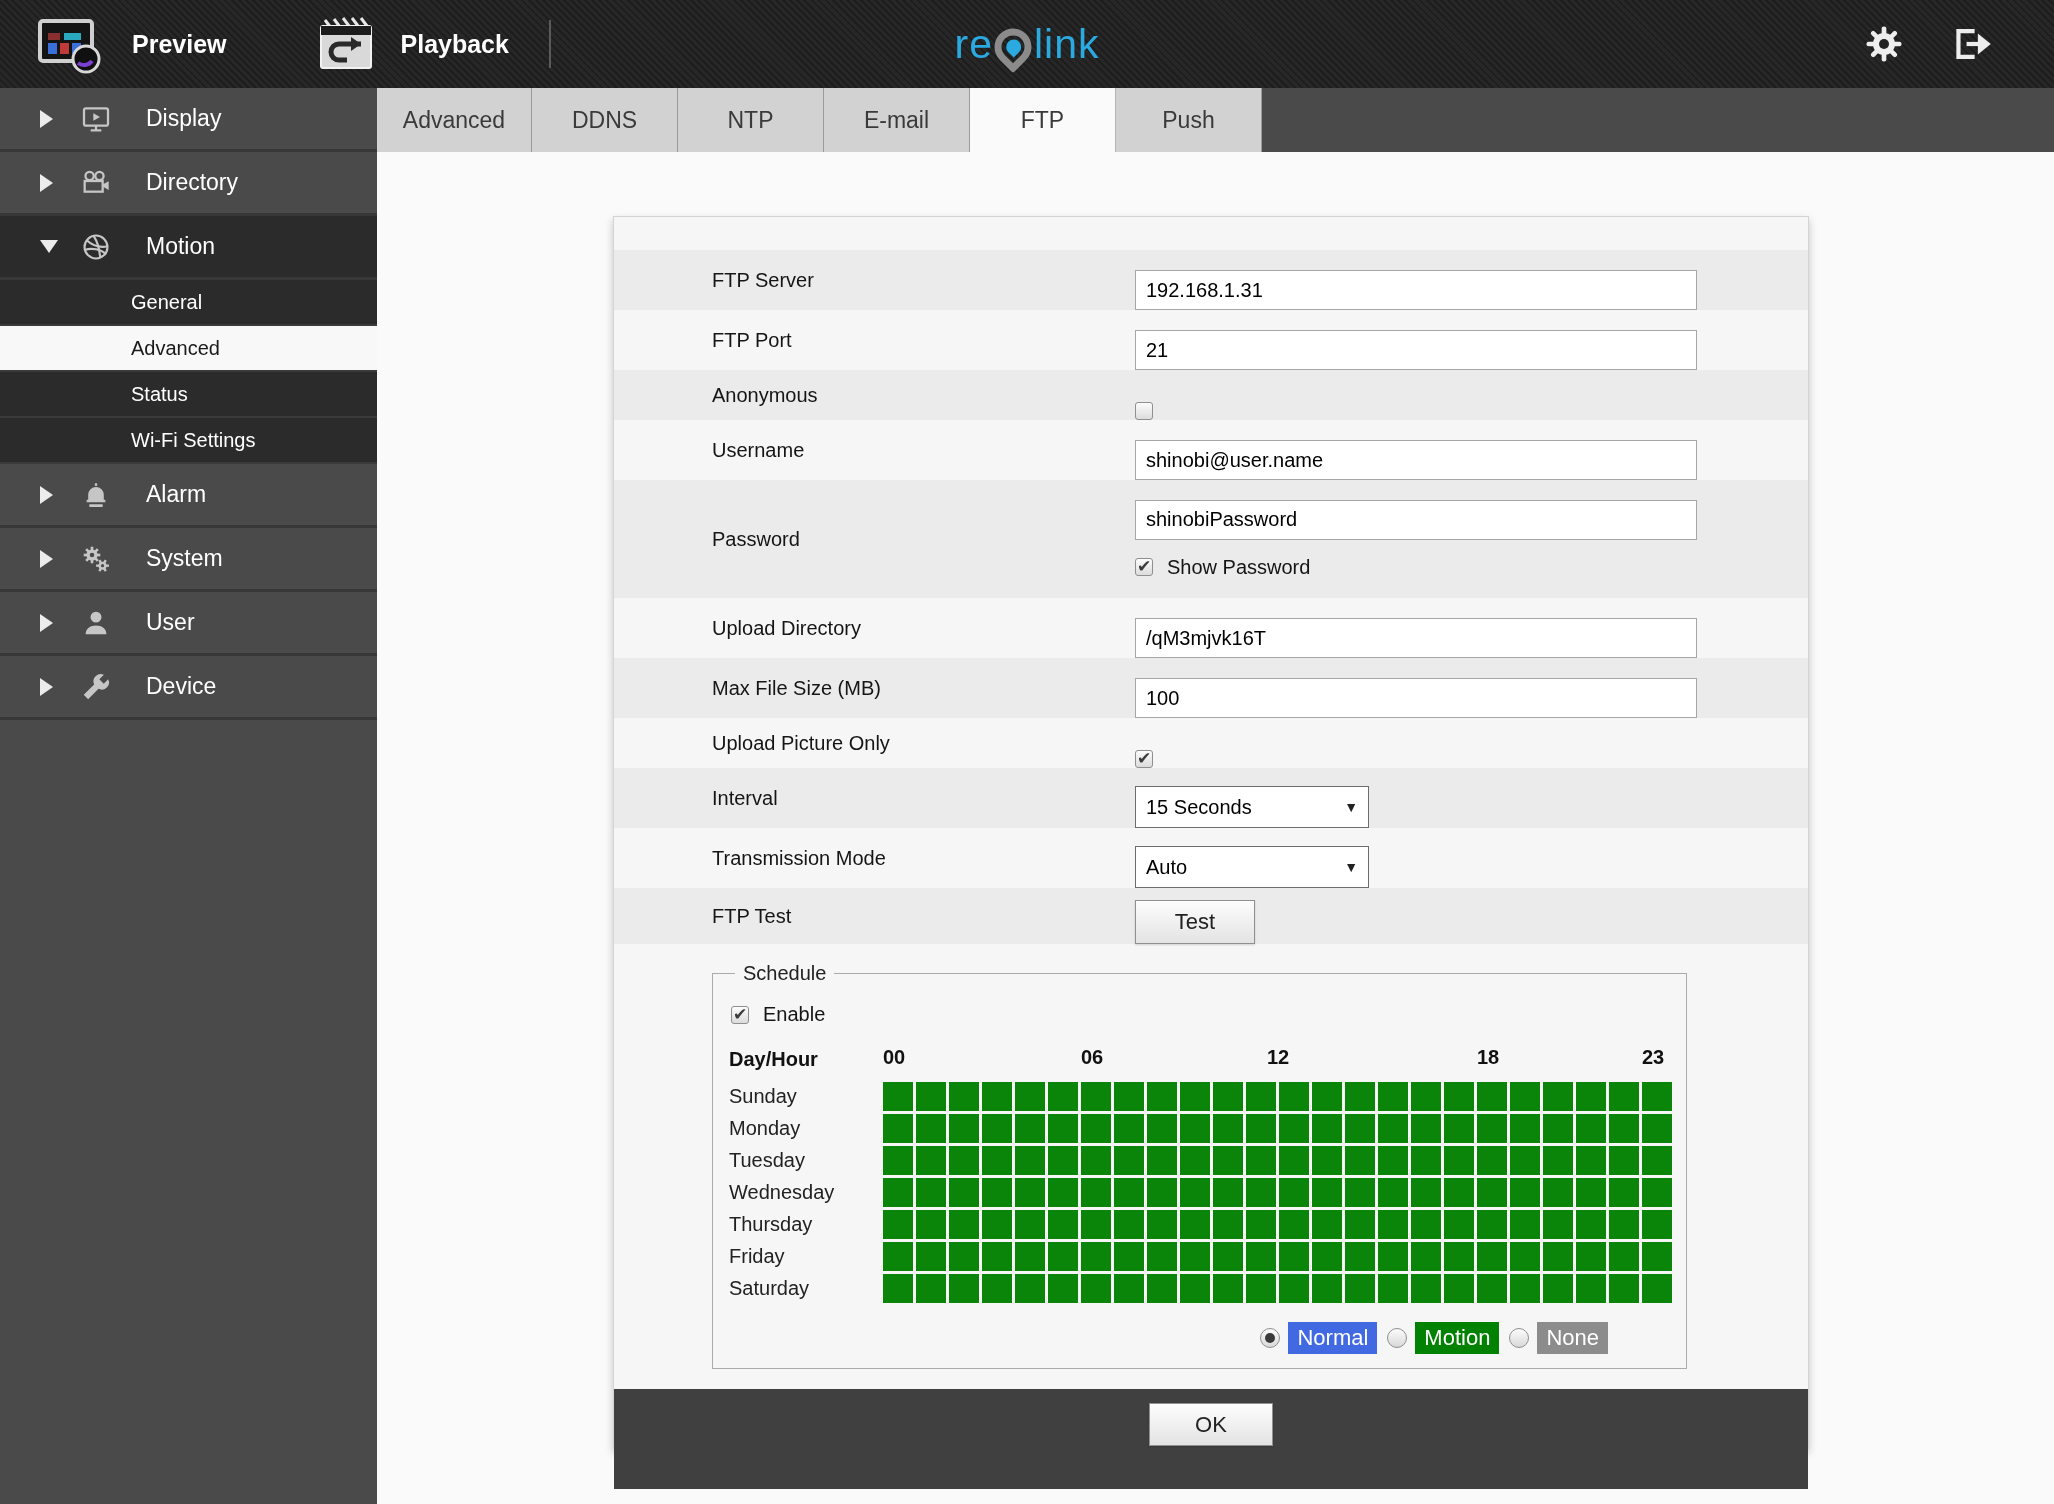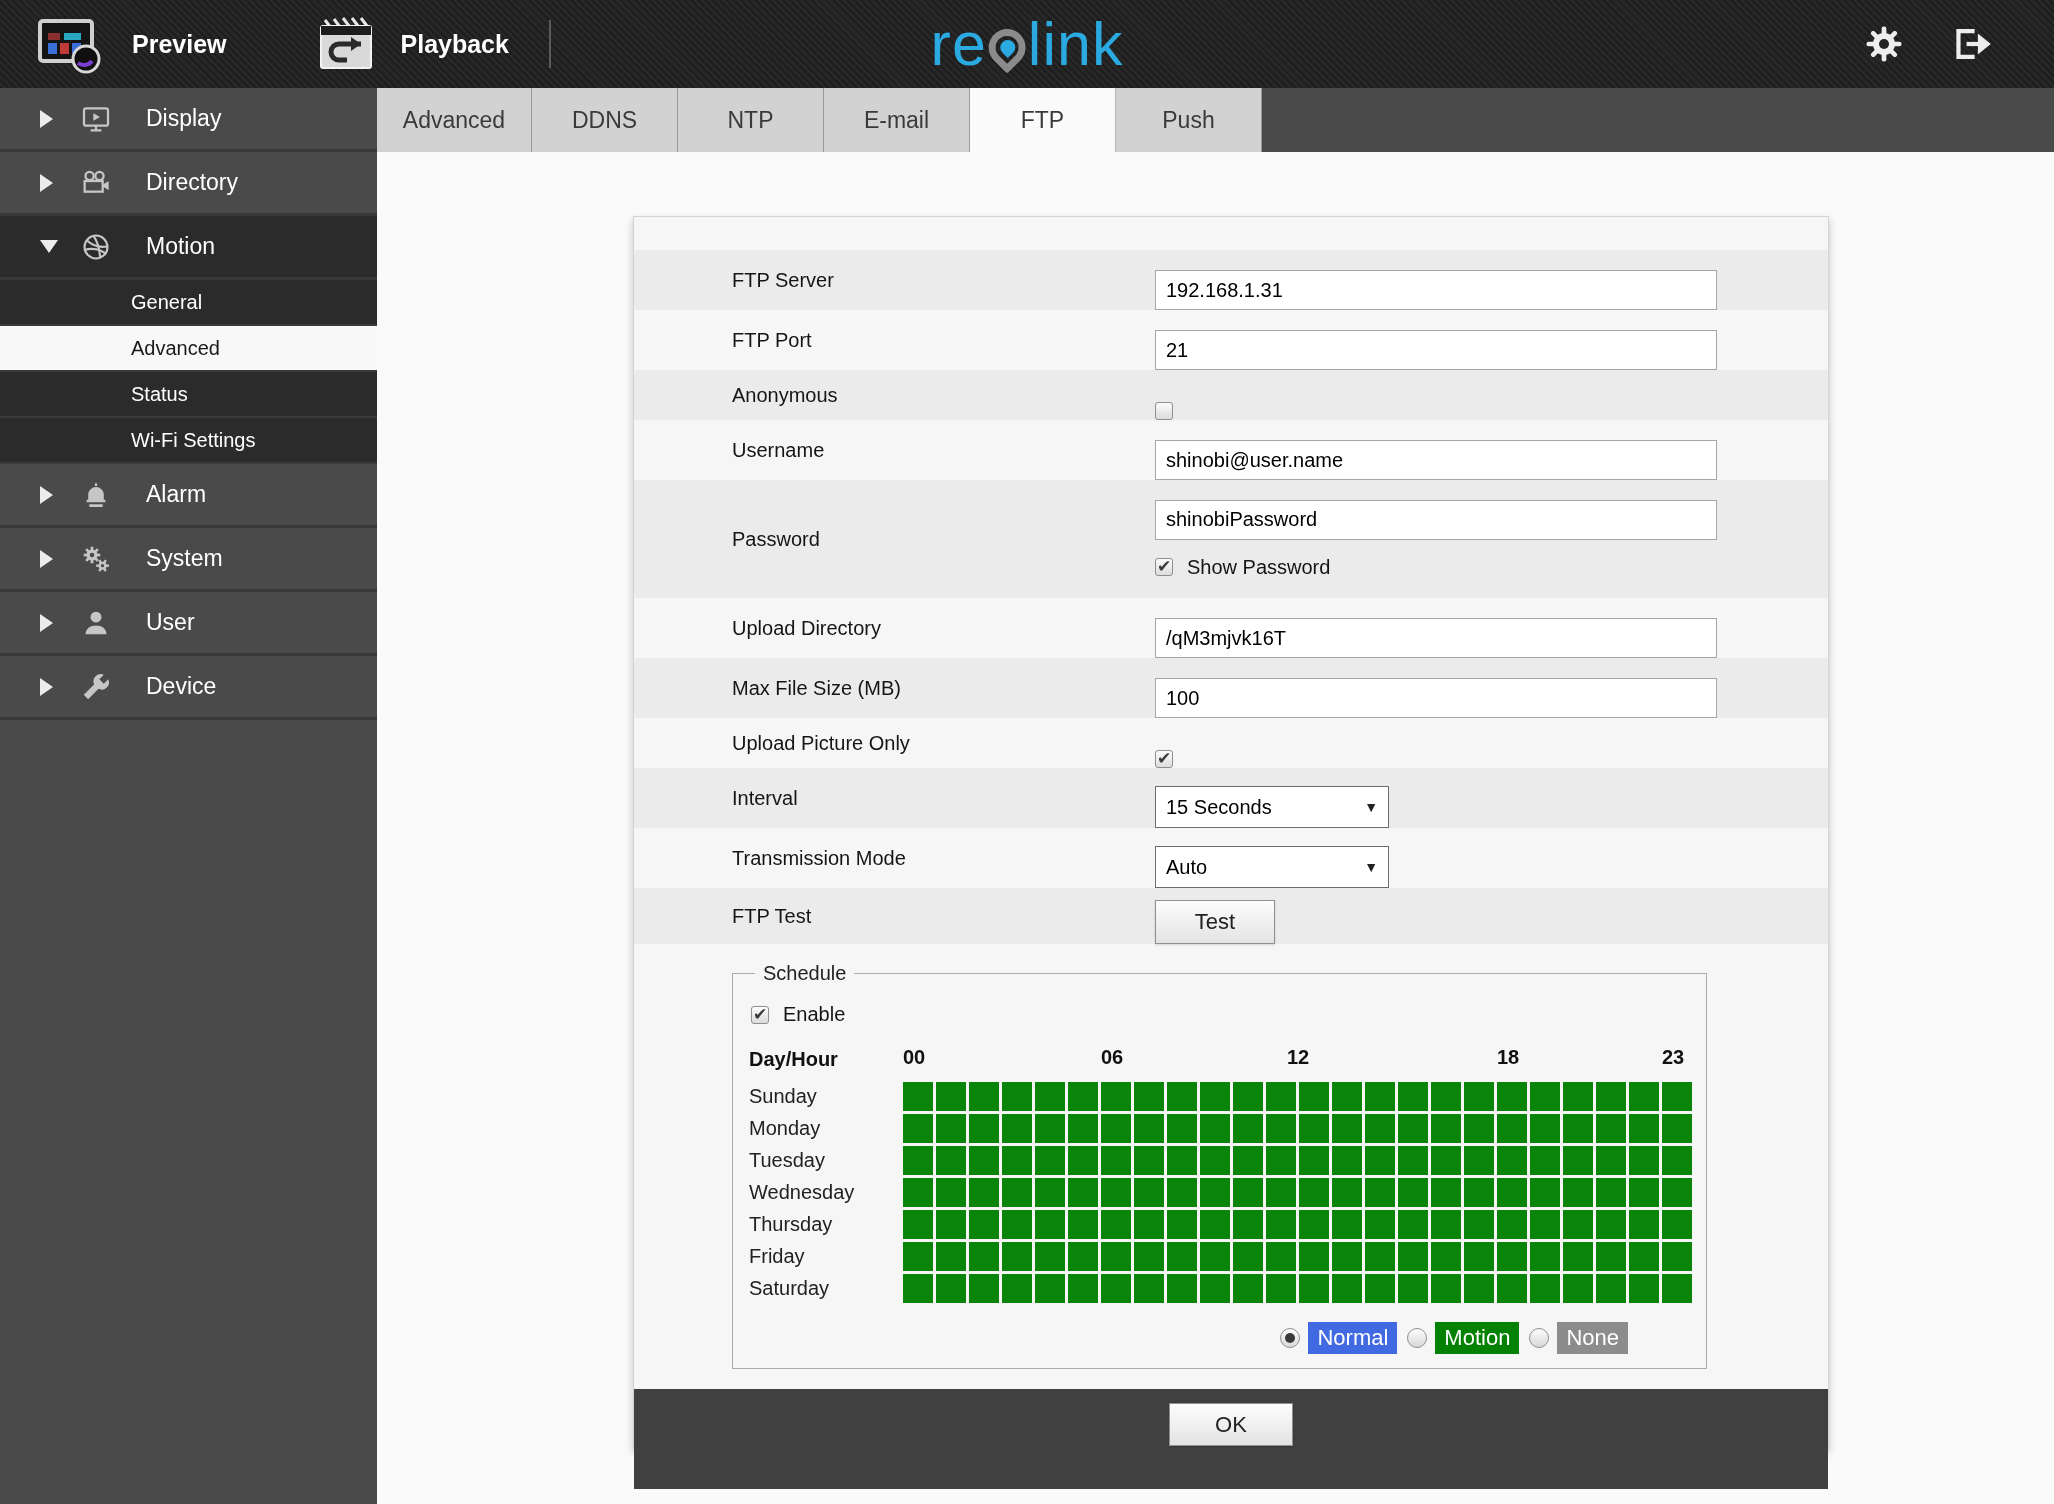--- a/index.html
+++ b/index.html
@@ -15,21 +15,21 @@
     background: repeating-linear-gradient(45deg, #1d1d1d 0px, #1d1d1d 2px, #272727 2px, #272727 5px);
     display:flex; align-items:center;
   }
   .nav-item { display:flex; align-items:center; cursor:pointer; }
   .nav-label { color:#fff; font-size:25px; font-weight:bold; margin-left:26px; }
   .topbar-sep { width:2px; height:48px; background:#5a5a5a; margin-left:40px; }
   .tb-icon { display:flex; align-items:center; }
 
   .logo {
     position:absolute; left:50%; top:50%; transform:translate(-50%,-50%);
-    font-size:61px; color:#2ba9e1; letter-spacing:1px; font-weight:normal;
+    font-size:41px; color:#2ba9e1; letter-spacing:1px; font-weight:normal;
     display:flex; align-items:center;
   }
   .logo-o {
     display:inline-block; width:37px; height:37px; border-radius:50% 50% 50% 6%;
     border:7px solid #8b8b8b; position:relative; margin:0 2px; top:3px; transform:rotate(-45deg);
   }
   .logo-o .drop {
     position:absolute; left:50%; top:50%; width:15px; height:15px;
     transform:translate(-50%,-50%) rotate(0deg);
     background:#2ba9e1; border-radius:50% 50% 50% 0;
@@ -64,21 +64,20 @@
   }
   .tab:first-child { width:155px; }
   .tab.active { background:#fafafa; border-right-color:#b5b5b5; }
 
   
   .content { position:absolute; left:377px; top:152px; width:1677px; height:1352px; background:#fafafa; }
   .panel {
     position:absolute; left:236px; top:64px; width:1196px; height:1233px;
     background:#f6f6f6; border:1px solid #d4d4d4; box-shadow:0 4px 8px rgba(0,0,0,0.22);
     padding-top:33px;
-    margin-left:20px;
   }
   .frow { display:flex; padding-left:98px; }
   .frow.alt { background:#ebebeb; }
   .frow .flabel { width:423px; display:flex; align-items:center; font-size:20px; color:#151515; }
   .frow .fctrl { flex:1; display:flex; align-items:flex-end; }
   .h60 { height:60px; } .h50 { height:50px; } .h118 { height:118px; } .h56 { height:56px; }
 
   .tinput {
     width:562px; height:40px; border:1px solid #a6a6a6; background:#fff;
     font-family:"Liberation Sans","DejaVu Sans",sans-serif; font-size:20px; color:#000;

